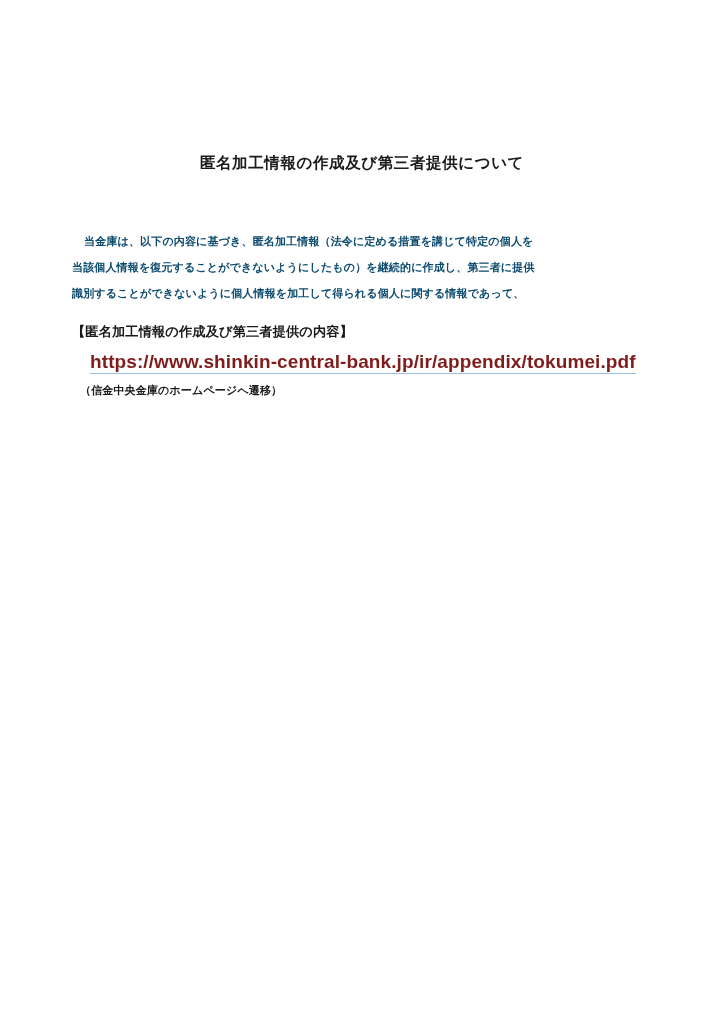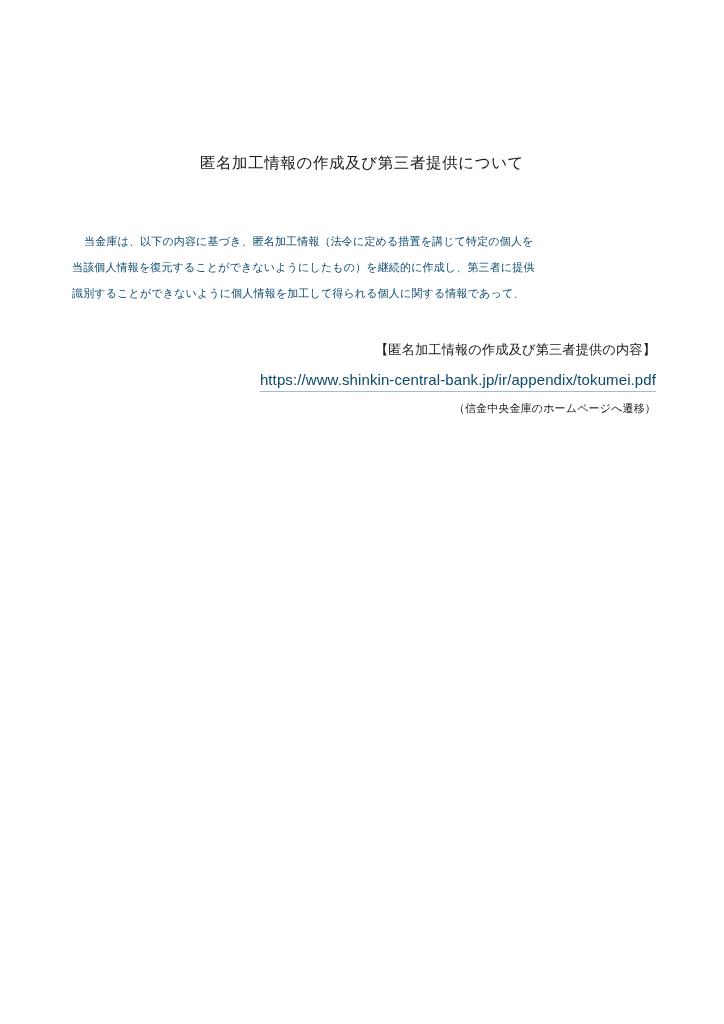--- a/index.html
+++ b/index.html
@@ -11,20 +11,21 @@
     font-family: "Liberation Sans", sans-serif;
     color: #000000;
   }
   .page {
     position: relative;
     width: 724px;
     height: 1024px;
     background: #ffffff;
     overflow: hidden;
     box-sizing: border-box;
+    font-weight: bold;
   }
   .doc-title {
     position: absolute;
     top: 153px;
     left: 0;
     width: 724px;
     text-align: center;
     font-size: 15.5px;
     letter-spacing: 0.6px;
     color: #1a1a1a;
@@ -41,38 +42,37 @@
     font-size: 11px;
     line-height: 26px;
     color: #0c4a6e;
     letter-spacing: 0.15px;
   }
   .indent {
     text-indent: 1.1em;
   }
   .section-block {
     position: absolute;
-    top: 338px;
+    top: 320px;
     left: 72px;
     width: 584px;
-    text-align: right;
   }
   .section-heading {
     margin: 0;
     font-size: 13.2px;
     line-height: 24px;
     color: #1a1a1a;
     letter-spacing: 0.15px;
   }
   .doc-link {
     display: inline-block;
     margin-top: 7px;
-    font-size: 15px;
+    font-size: 19px;
     line-height: 22px;
-    color: #0c4a6e;
+    color: #7f1d1d;
     text-decoration: none;
     letter-spacing: 0.1px;
     border-bottom: 1px solid #9dbde0;
   }
   .link-wrap {
     margin: 0;
     padding-left: 18px;
   }
   .link-note {
     margin: 4px 0 0 0;

